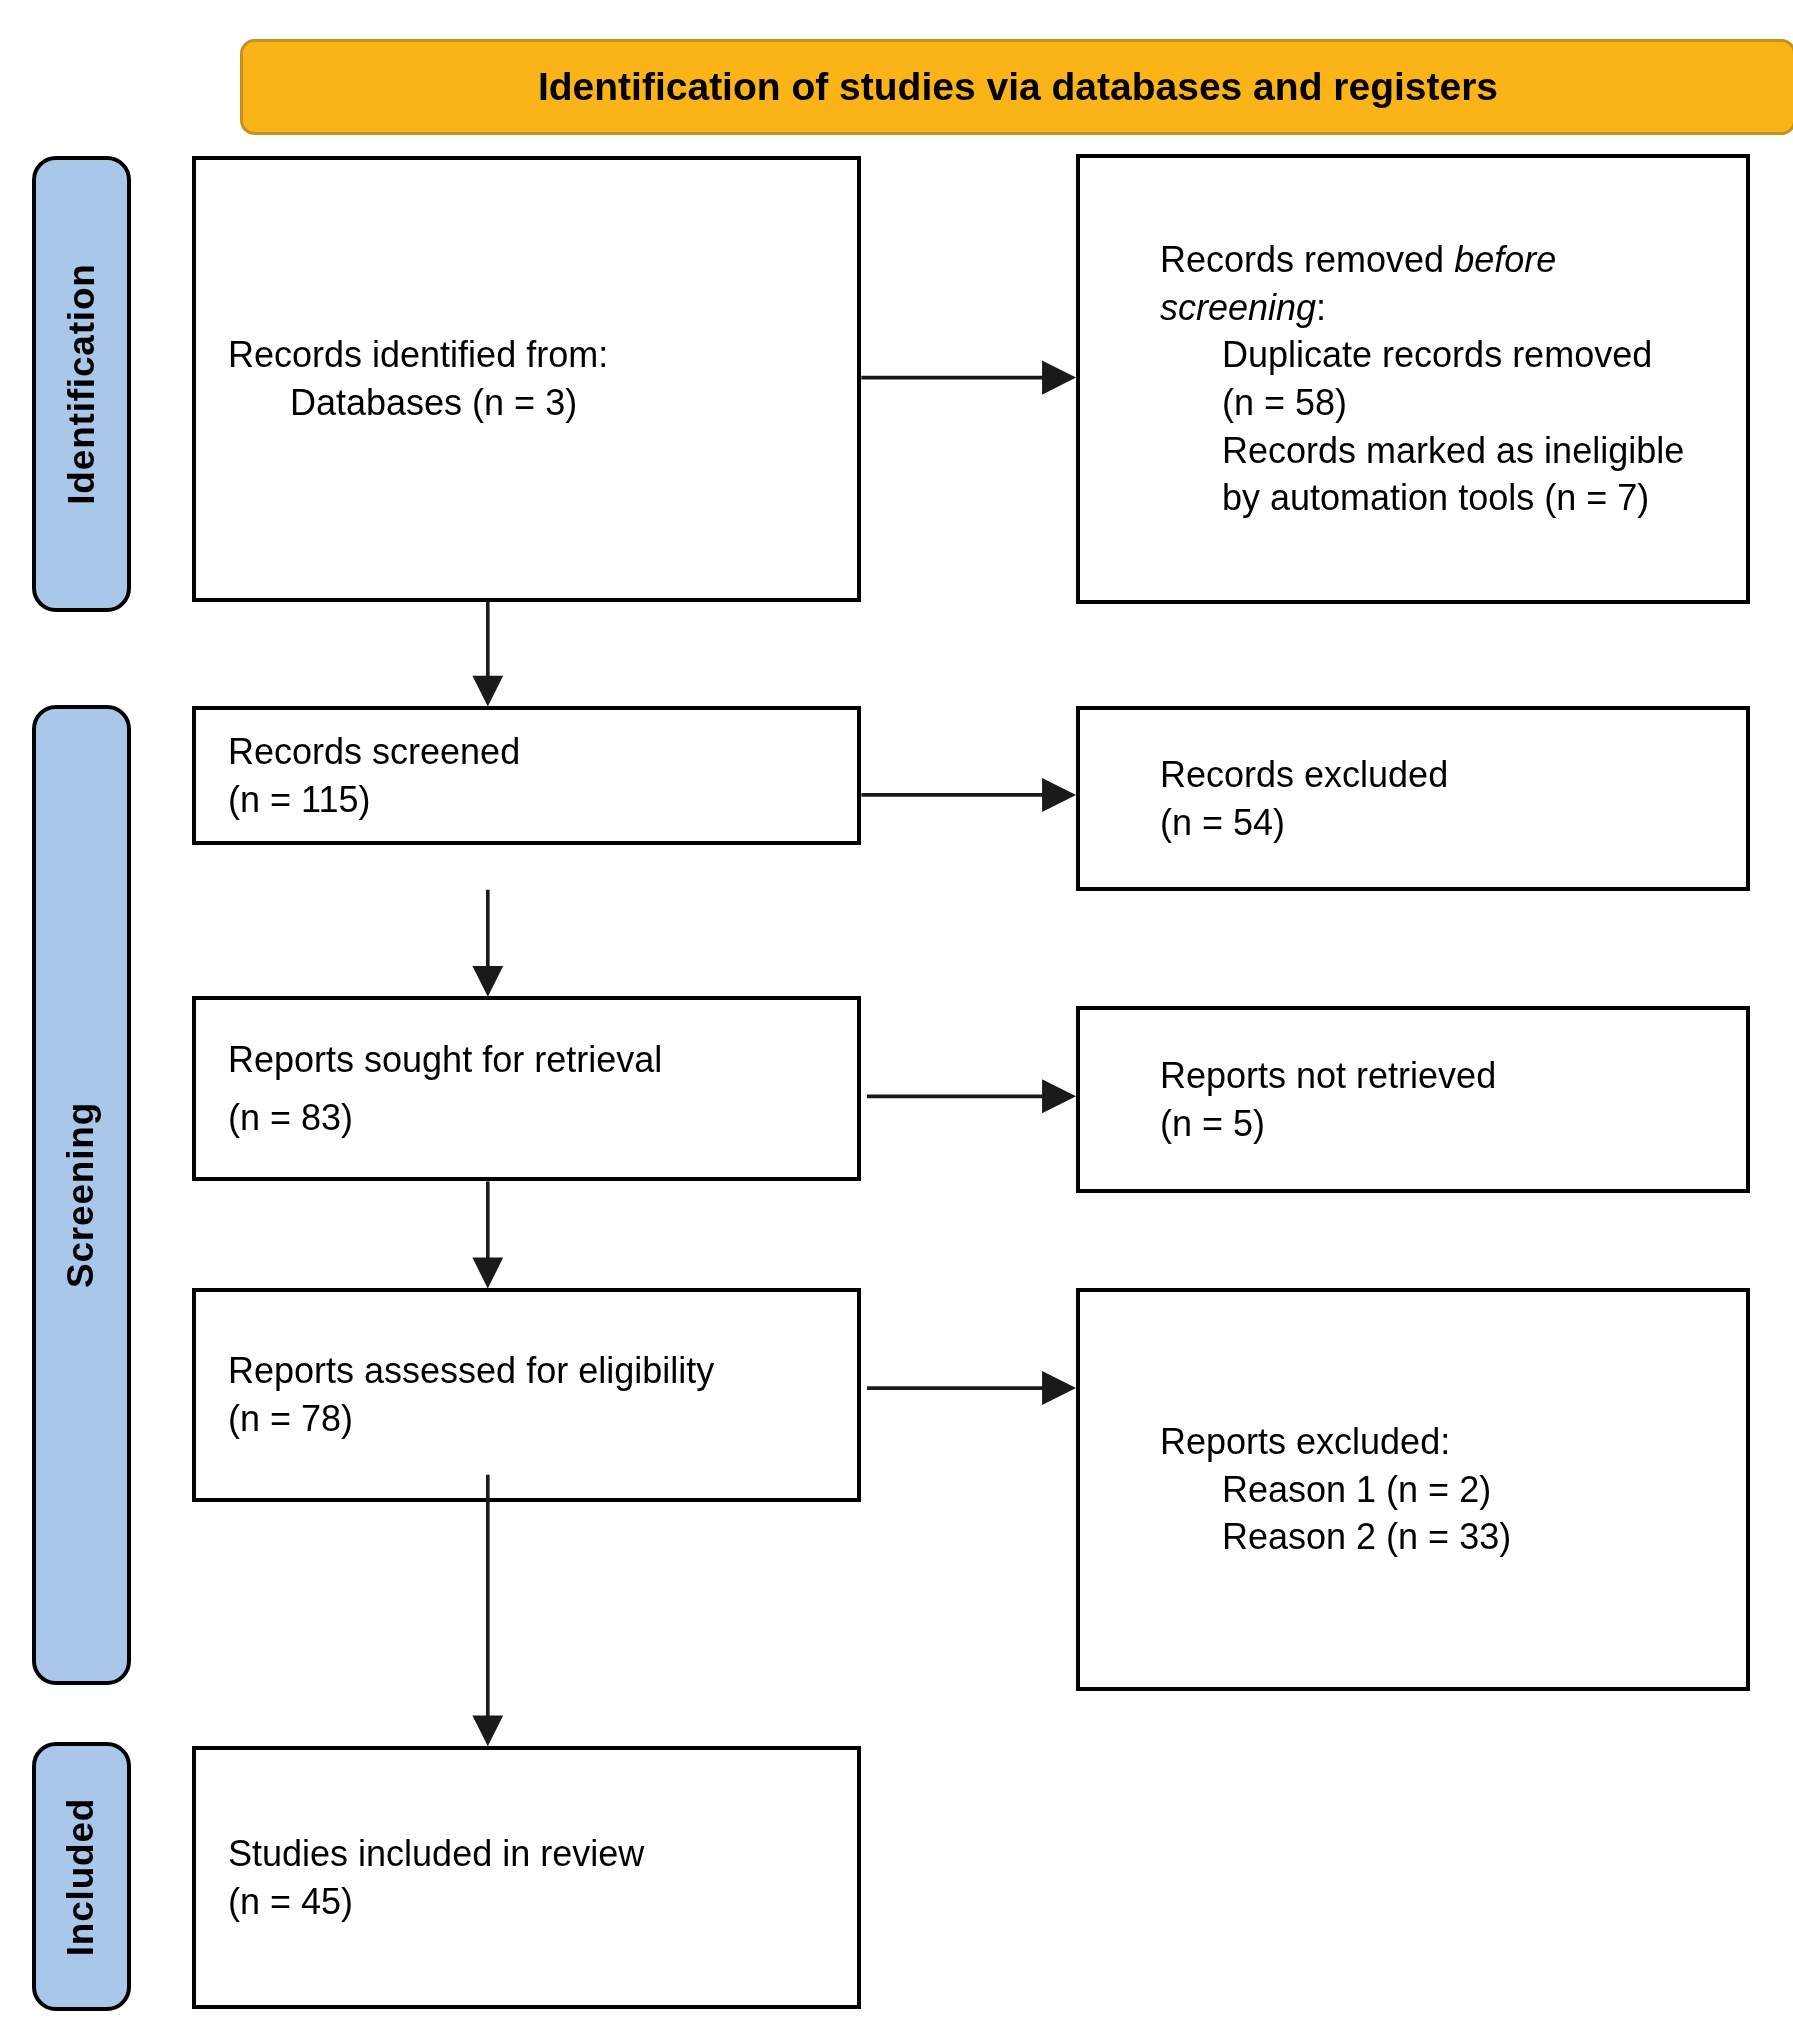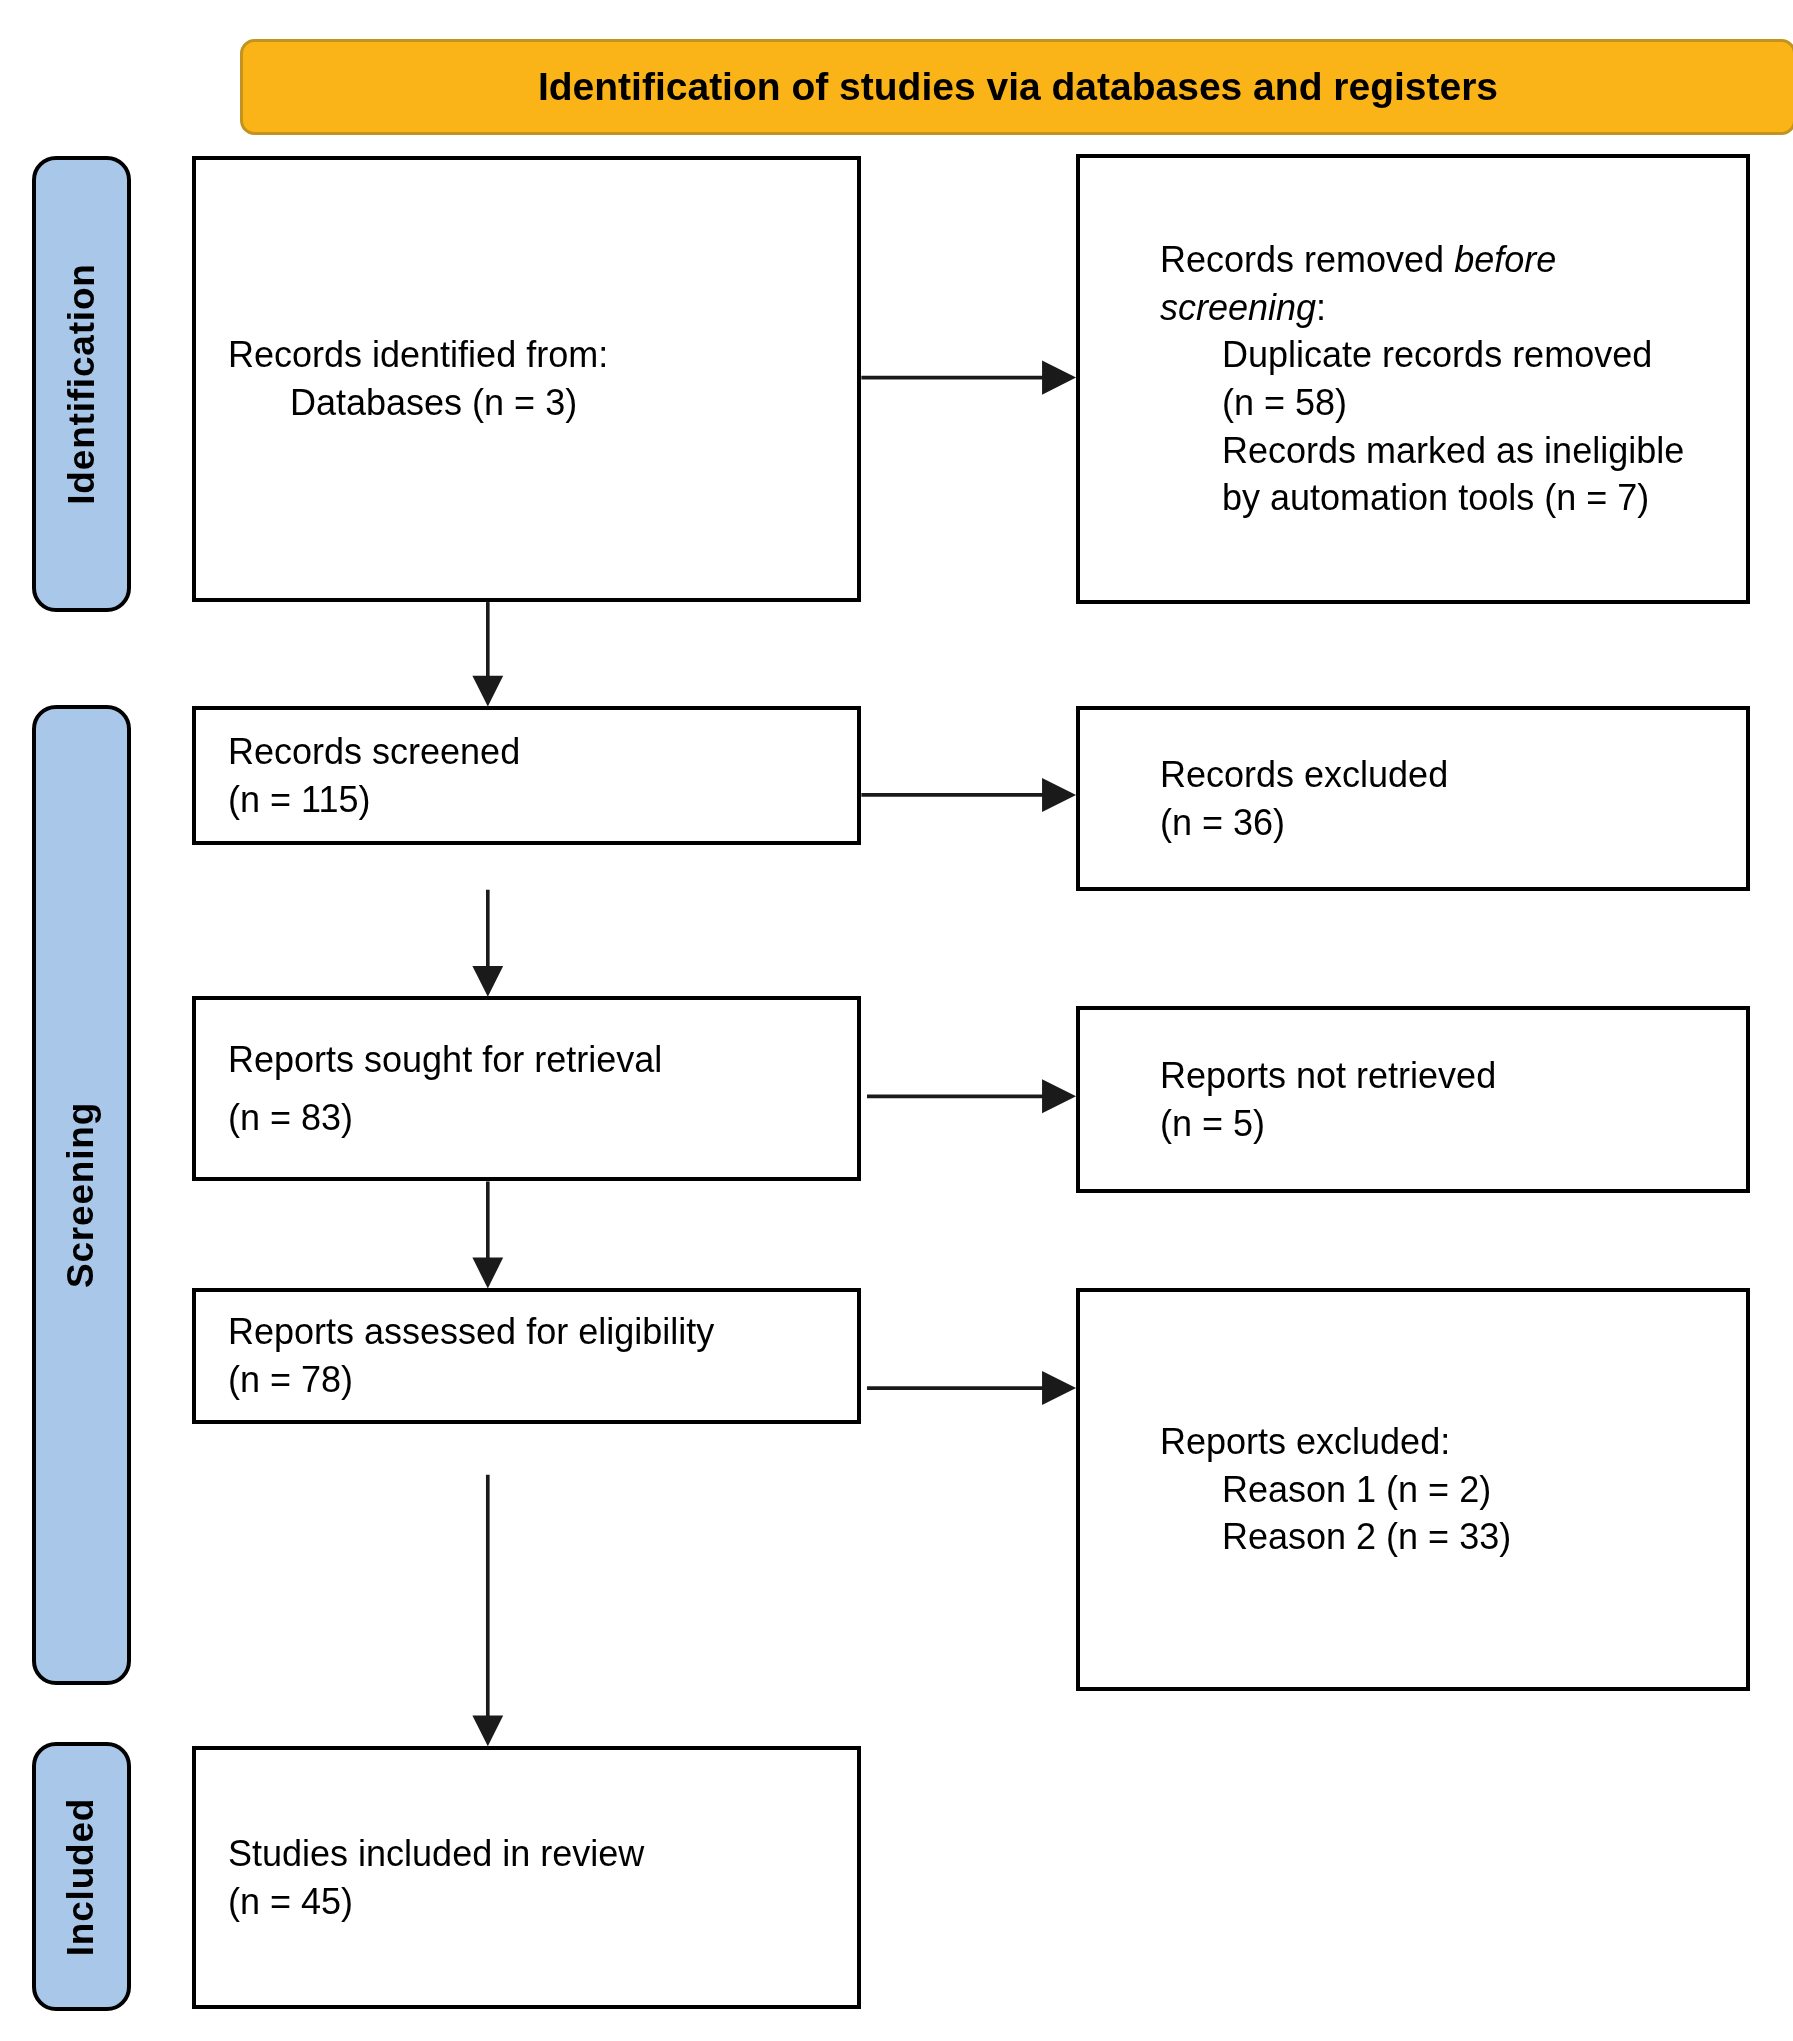--- a/index.html
+++ b/index.html
@@ -61,21 +61,21 @@
   .line{white-space:nowrap;}
   .indent{padding-left:62px;}
   .ital{font-style:italic;}
   .nudge-up{padding-bottom:81px;}
   #box-identified{top:156px;height:446px;}
   #box-removed{top:154px;height:450px;}
   #box-screened{top:706px;height:139px;}
   #box-records-excluded{top:706px;height:185px;}
   #box-sought{top:996px;height:185px;gap:10px;}
   #box-not-retrieved{top:1006px;height:187px;}
-  #box-assessed{top:1288px;height:136px;}
+  #box-assessed{top:1288px;height:214px;}
   #box-reports-excluded{top:1288px;height:403px;}
   #box-included-studies{top:1746px;height:263px;}
   
   .arrows{
     position:absolute;left:0;top:0;width:1794px;height:2042px;
     pointer-events:none;
   }
   .arrows line{stroke:var(--arrow-color);stroke-width:4.5;}
   .arrows polygon{fill:var(--arrow-color);stroke:none;}
 </style>
@@ -110,21 +110,21 @@
     <div class="line indent">Records marked as ineligible</div>
     <div class="line indent">by automation tools (n = 7)</div>
   </div>
 
   <div class="box colL" id="box-screened">
     <div class="line">Records screened</div>
     <div class="line">(n = 115)</div>
   </div>
   <div class="box colR" id="box-records-excluded">
     <div class="line">Records excluded</div>
-    <div class="line">(n = 36)</div>
+    <div class="line">(n = 54)</div>
   </div>
 
   <div class="box colL" id="box-sought">
     <div class="line">Reports sought for retrieval</div>
     <div class="line">(n = 83)</div>
   </div>
   <div class="box colR" id="box-not-retrieved">
     <div class="line">Reports not retrieved</div>
     <div class="line">(n = 5)</div>
   </div>

